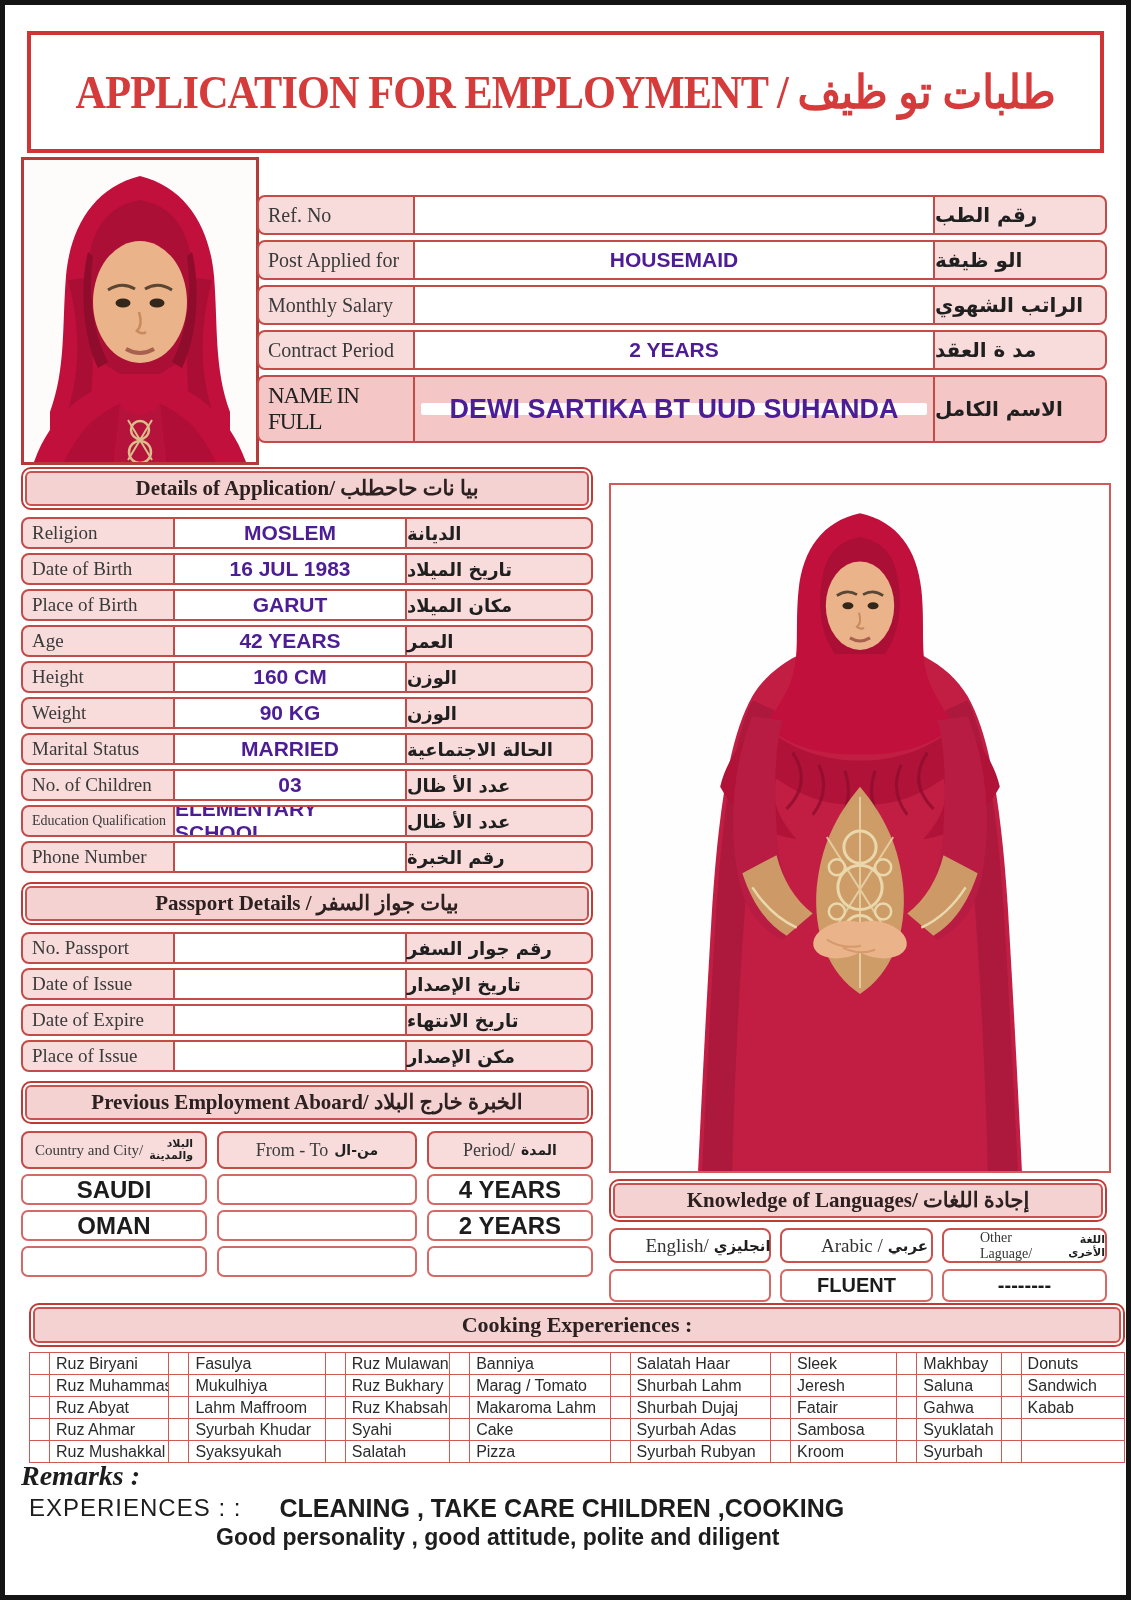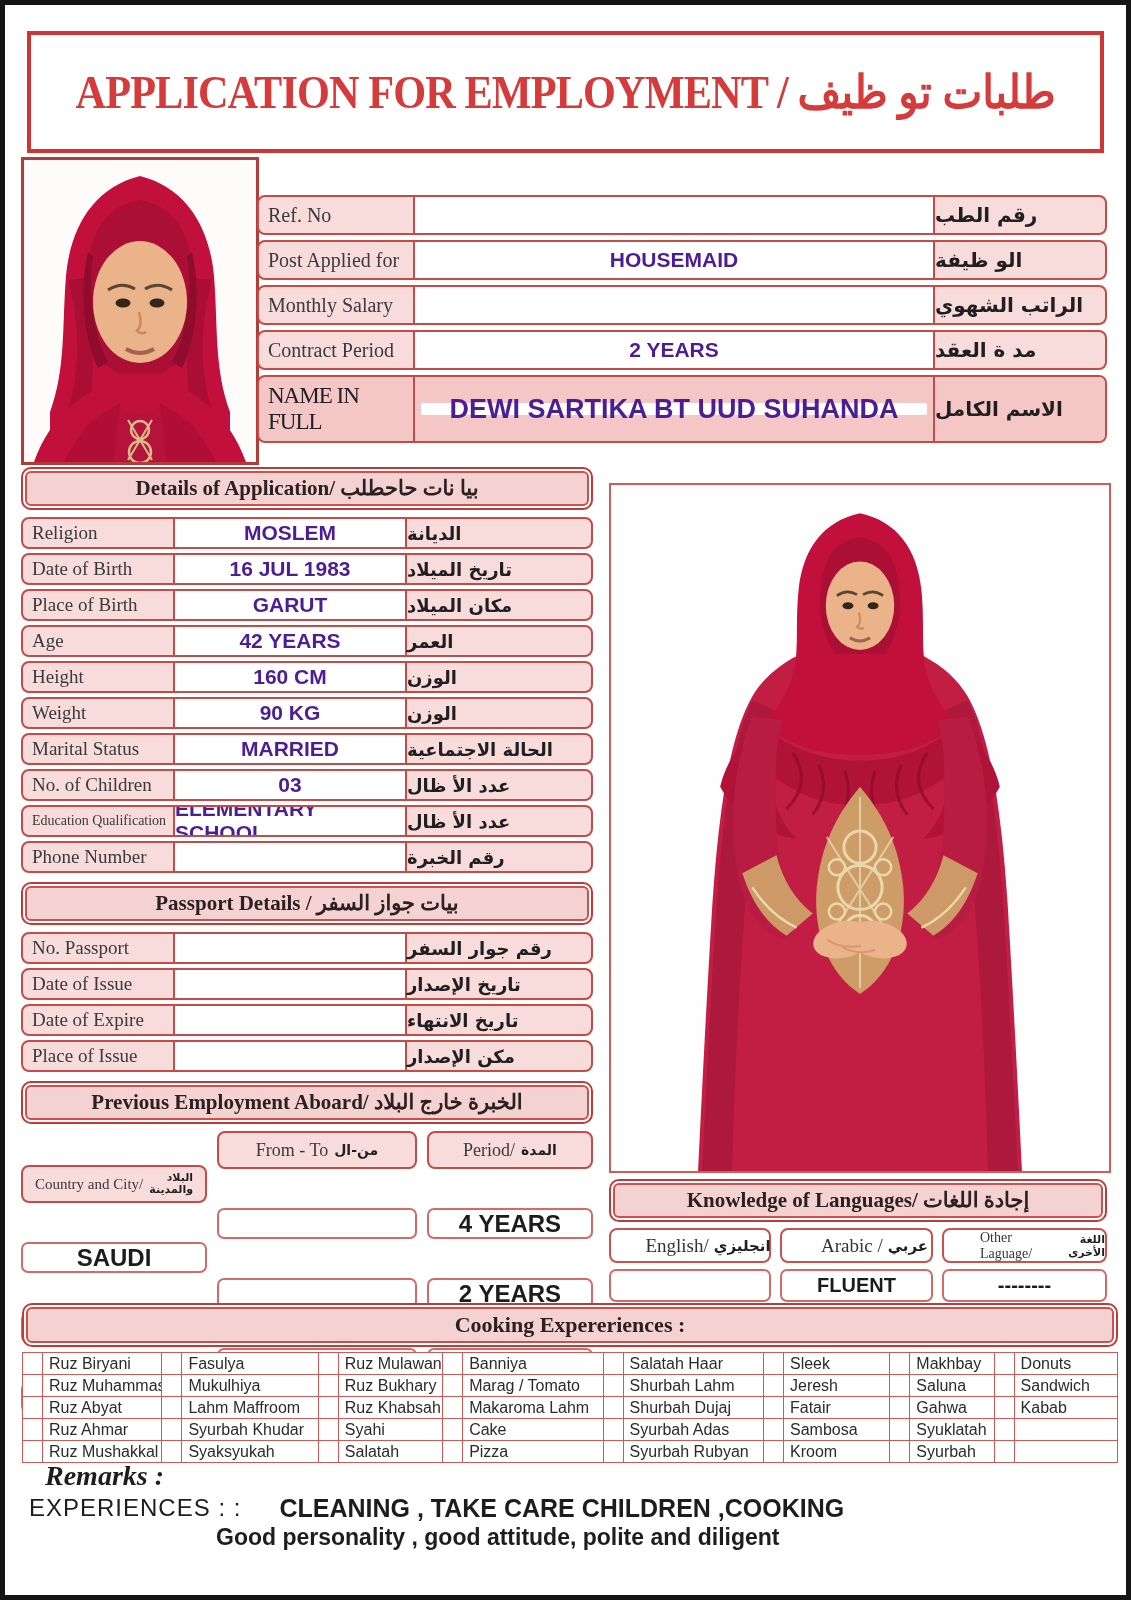--- a/index.html
+++ b/index.html
@@ -71,21 +71,21 @@
   .mb { margin-bottom:7px; }
   
   .emp-cols, .emp-row { display:flex; gap:10px; }
   .emp-h {
     border:2px solid #c34b48; border-radius:8px; background:#f8dbdb; height:38px;
     display:flex; align-items:center; justify-content:center; gap:6px; box-sizing:border-box;
   }
   .emp-h .en { font-size:18px; color:#3a3a3a; }
   .emp-h .arr { direction:rtl; font-weight:bold; font-size:14px; color:#1f1f1f;
     white-space:pre-line; line-height:1.05; text-align:right; font-family:"DejaVu Sans", sans-serif; }
-  .emp-c1 { width:186px;margin-top:34px; } .emp-c1 .en { font-size:15px; } .emp-c1 .arr { font-size:11px; }
+  .emp-c1 { width:186px; } .emp-c1 .en { font-size:15px; } .emp-c1 .arr { font-size:11px; }
   .emp-c2 { width:200px; }
   .emp-c3 { flex:1; }
   .emp-row { margin-top:5px; }
   .emp-cell {
     border:2px solid #d46a67; border-radius:7px; background:#fff; height:31px;
     display:flex; align-items:center; justify-content:center; box-sizing:border-box;
     font-family:"Liberation Sans", sans-serif; font-weight:bold; font-size:24px; color:#1c1c1c;
   }
   
   .lang-block { position:absolute; left:604px; top:1174px; width:498px; }
@@ -97,32 +97,32 @@
   .lang-h .en { font-size:19px; color:#333; }
   .lang-h .arr { direction:rtl; font-weight:bold; font-size:15px; color:#1f1f1f; font-family:"DejaVu Sans", sans-serif; }
   .lang-c1 { width:162px; } .lang-c2 { width:153px; } .lang-c3 { flex:1; }
   .lang-c3 .en { font-size:14px; } .lang-c3 .arr { font-size:11px; }
   .lang-v {
     border:2px solid #d46a67; border-radius:7px; background:#fff; height:33px;
     display:flex; align-items:center; justify-content:center; box-sizing:border-box;
     font-family:"Liberation Sans", sans-serif; font-weight:bold; font-size:20px; color:#1c1c1c;
   }
   
-  .cook-block { position:absolute; left:17px; top:1298px; width:1096px; }
+  .cook-block { position:absolute; left:24px; top:1298px; width:1096px; }
   .cook-block .sec-h-in { font-size:22px; }
   table.cook { border-collapse:collapse; width:100%; margin-top:5px; table-layout:fixed; }
   table.cook td {
     border:1.5px solid #cd5a55; background:#fff; height:21px; overflow:hidden;
     font-family:"Liberation Sans", sans-serif; font-size:16px; color:#2b2b2b;
     padding:0 0 0 6px; white-space:nowrap;
   }
   table.cook td.cb { padding:0; }
   
   .remarks { position:absolute; left:16px; top:1455px; width:1096px; color:#1d1d1d; }
-  .remarks .r-title { font-style:italic; font-weight:bold; font-size:28px; margin-left:24px; }
+  .remarks .r-title { font-style:italic; font-weight:bold; font-size:28px; }
   .remarks .r-line { display:flex; align-items:flex-start; margin-top:2px;
     font-family:"Liberation Sans", sans-serif; }
   .remarks .r-lbl { font-size:24px; margin-left:8px; letter-spacing:1px; }
   .remarks .r-val { font-weight:bold; font-size:25px; margin-left:38px; }
   .remarks .r-note { font-family:"Liberation Sans", sans-serif; font-weight:bold;
     font-size:23px; margin-left:195px; margin-top:1px; }
 </style>
 </head>
 <body>
 

